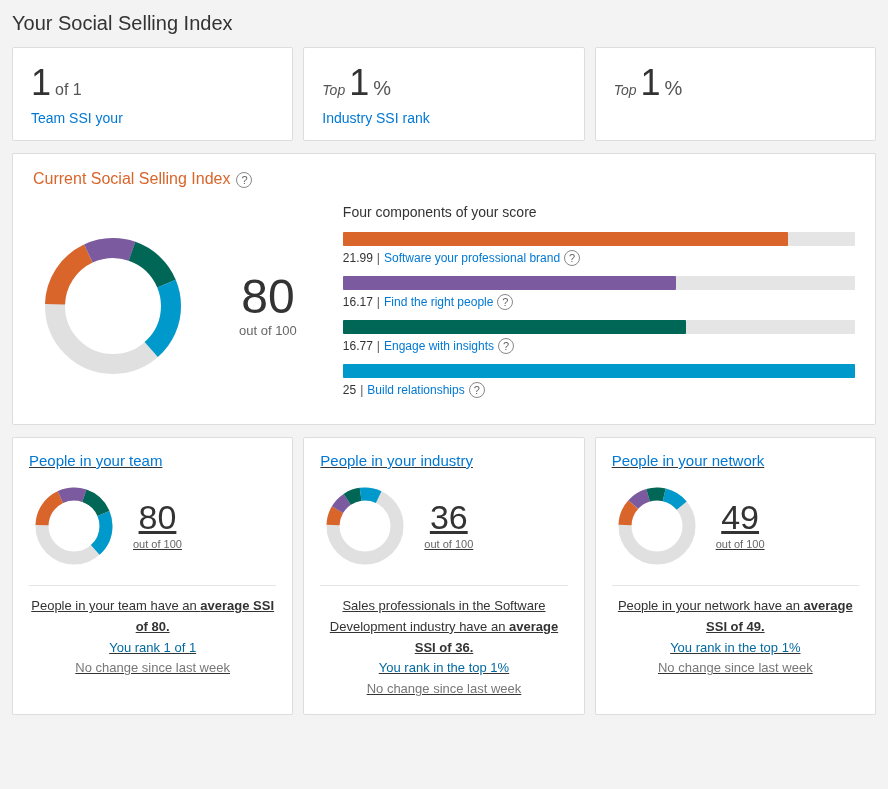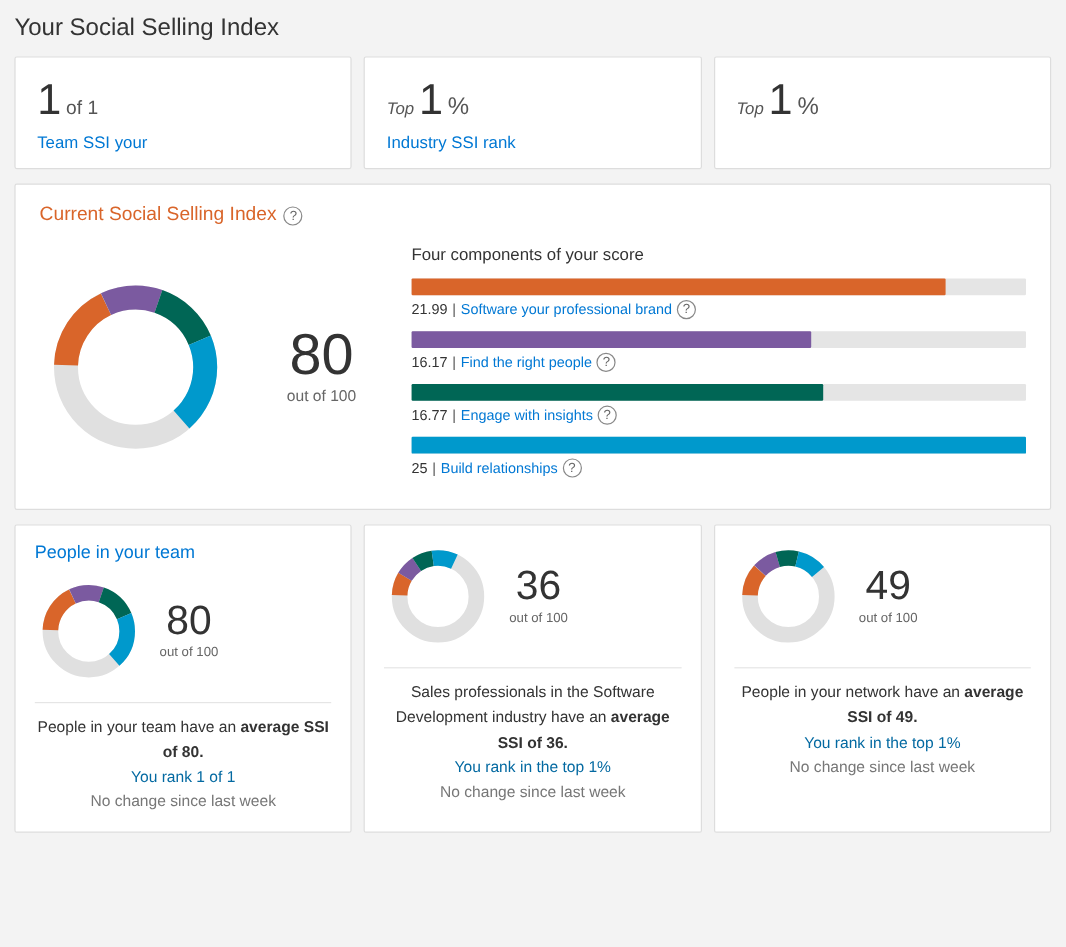--- a/index.html
+++ b/index.html
@@ -152,20 +152,21 @@
       color: #333;
       font-weight: 500;
     }
     .bar-label .comp-name {
       color: #0078d4;
     }
 
     .bottom-cards {
       display: flex;
       gap: 10px;
+      text-decoration: underline;
     }
     .people-card {
       background: #fff;
       border: 1px solid #ddd;
       border-radius: 2px;
       padding: 14px 16px;
       flex: 1;
     }
     .people-card .card-title {
       font-size: 15px;
@@ -347,20 +348,21 @@
     </div>
     <hr class="card-divider">
     <div class="card-footer-text">
       People in your team have an <span class="bold">average SSI of 80.</span><br>
       <span class="link">You rank 1 of 1</span><br>
       <span class="muted">No change since last week</span>
     </div>
   </div>
 
   <div class="people-card">
+    <div class="card-title">People in your industry</div>
     <div class="mini-ssi">
       <div class="mini-donut">
         <svg viewBox="0 0 90 90">
           <circle cx="45" cy="45" r="32" fill="none" stroke="#e0e0e0" stroke-width="13"></circle>
           <circle cx="45" cy="45" r="32" fill="none" stroke="#d9652a" stroke-width="13" stroke-dasharray="16.1 185.8" stroke-dashoffset="50.3" transform="rotate(-90 45 45)"></circle>
           <circle cx="45" cy="45" r="32" fill="none" stroke="#7b5aa0" stroke-width="13" stroke-dasharray="14.3 187.6" stroke-dashoffset="34.2" transform="rotate(-90 45 45)"></circle>
           <circle cx="45" cy="45" r="32" fill="none" stroke="#006655" stroke-width="13" stroke-dasharray="14.3 187.6" stroke-dashoffset="19.9" transform="rotate(-90 45 45)"></circle>
           <circle cx="45" cy="45" r="32" fill="none" stroke="#0099cc" stroke-width="13" stroke-dasharray="19.7 182.2" stroke-dashoffset="5.6" transform="rotate(-90 45 45)"></circle>
         </svg>
       </div>
@@ -371,20 +373,21 @@
     </div>
     <hr class="card-divider">
     <div class="card-footer-text">
       Sales professionals in the Software Development industry have an <span class="bold">average SSI of 36.</span><br>
       <span class="link">You rank in the top 1%</span><br>
       <span class="muted">No change since last week</span>
     </div>
   </div>
 
   <div class="people-card">
+    <div class="card-title">People in your network</div>
     <div class="mini-ssi">
       <div class="mini-donut">
         <svg viewBox="0 0 90 90">
           <circle cx="45" cy="45" r="32" fill="none" stroke="#e0e0e0" stroke-width="13"></circle>
           <circle cx="45" cy="45" r="32" fill="none" stroke="#d9652a" stroke-width="13" stroke-dasharray="22.4 179.5" stroke-dashoffset="50.3" transform="rotate(-90 45 45)"></circle>
           <circle cx="45" cy="45" r="32" fill="none" stroke="#7b5aa0" stroke-width="13" stroke-dasharray="17.6 184.4" stroke-dashoffset="27.9" transform="rotate(-90 45 45)"></circle>
           <circle cx="45" cy="45" r="32" fill="none" stroke="#006655" stroke-width="13" stroke-dasharray="17.6 184.4" stroke-dashoffset="10.3" transform="rotate(-90 45 45)"></circle>
           <circle cx="45" cy="45" r="32" fill="none" stroke="#0099cc" stroke-width="13" stroke-dasharray="20.8 181.2" stroke-dashoffset="-7.3" transform="rotate(-90 45 45)"></circle>
         </svg>
       </div>

